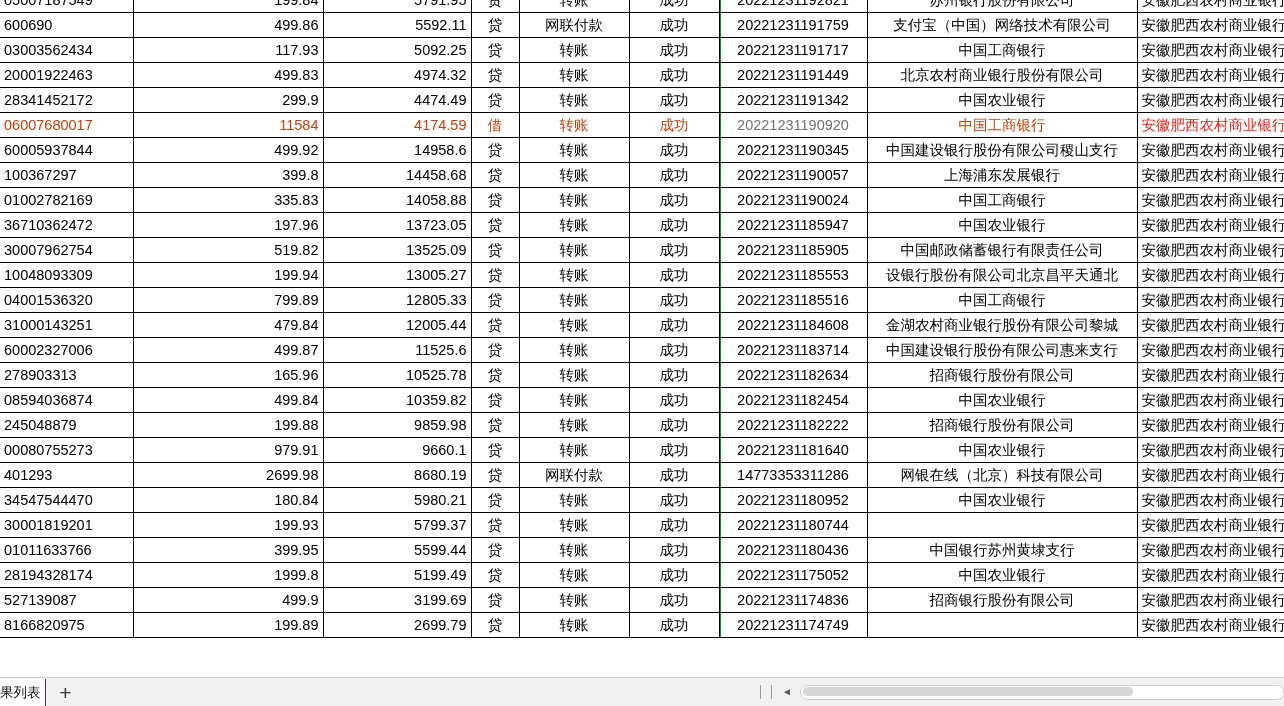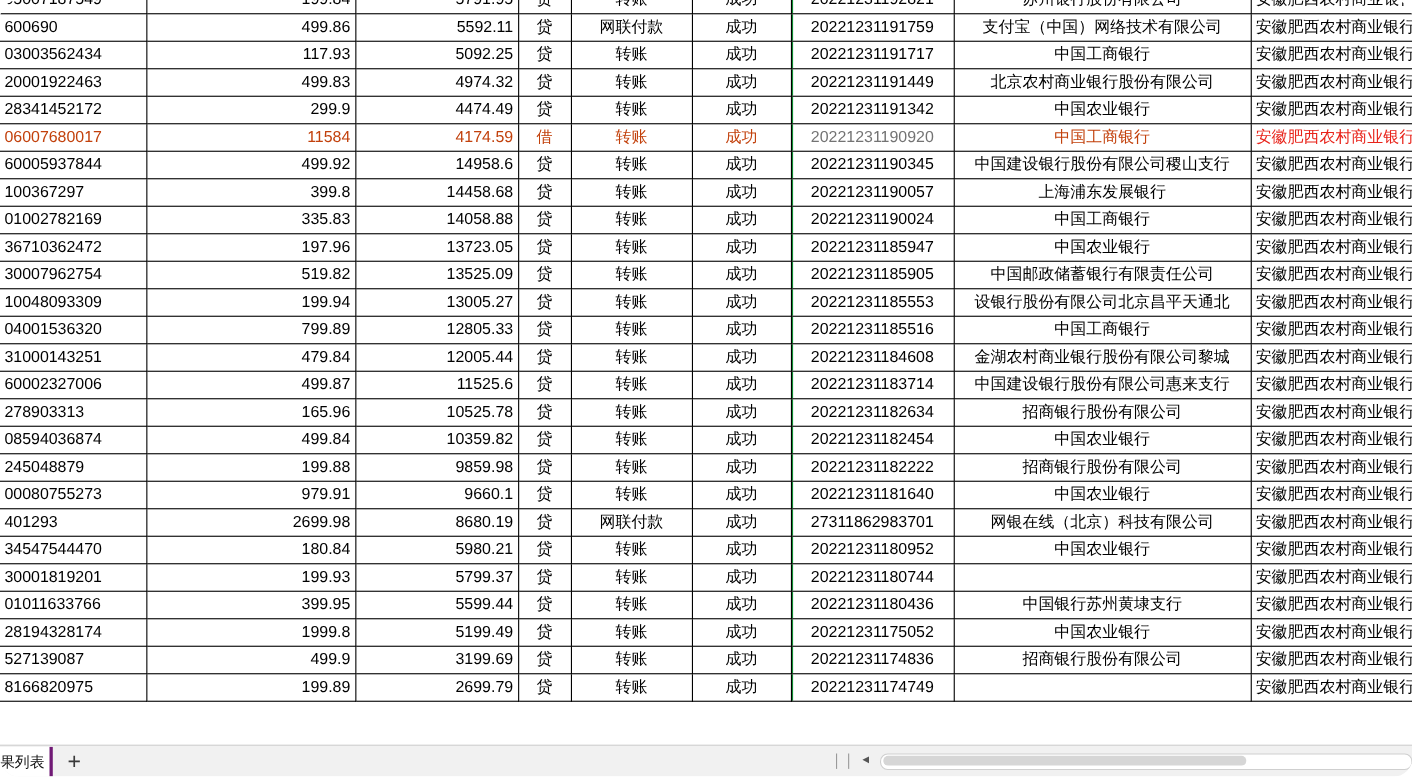--- a/index.html
+++ b/index.html
@@ -7,21 +7,20 @@
     padding: 0;
     background: #ffffff;
     font-family: "Liberation Sans", sans-serif;
   }
   #app {
     width: 1284px;
     height: 706px;
     position: relative;
     overflow: hidden;
     background: #ffffff;
-    border-radius: 17px;
   }
   .grid-wrap {
     position: absolute;
     left: 0;
     top: 0;
     width: 1284px;
     height: 678px;
     overflow: hidden;
   }
   table.sheet {
@@ -82,21 +81,21 @@
     align-items: center;
   }
   .sheet-tab {
     font-size: 13.5px;
     color: #111;
     padding: 0 4px 0 0;
     margin-left: 0px;
     background: #ffffff;
     height: 27px;
     line-height: 27px;
-    border-right: 3px solid #701a75;
+    border-right: 1px solid #701a75;
   }
   .add-sheet {
     font-size: 21px;
     color: #3a3a3a;
     width: 40px;
     text-align: center;
     line-height: 27px;
     cursor: pointer;
   }
   .hscroll-area {
@@ -370,21 +369,21 @@
             <td class="c7">中国农业银行</td>
             <td class="c8">安徽肥西农村商业银行</td>
           </tr>
           <tr>
             <td class="c0">401293</td>
             <td class="c1 num">2699.98</td>
             <td class="c2 num">8680.19</td>
             <td class="c3 ctr">贷</td>
             <td class="c4 ctr">网联付款</td>
             <td class="c5 ctr">成功</td>
-            <td class="c6 green-edge">27311862983701</td>
+            <td class="c6 green-edge">14773353311286</td>
             <td class="c7">网银在线（北京）科技有限公司</td>
             <td class="c8">安徽肥西农村商业银行</td>
           </tr>
           <tr>
             <td class="c0">34547544470</td>
             <td class="c1 num">180.84</td>
             <td class="c2 num">5980.21</td>
             <td class="c3 ctr">贷</td>
             <td class="c4 ctr">转账</td>
             <td class="c5 ctr">成功</td>

